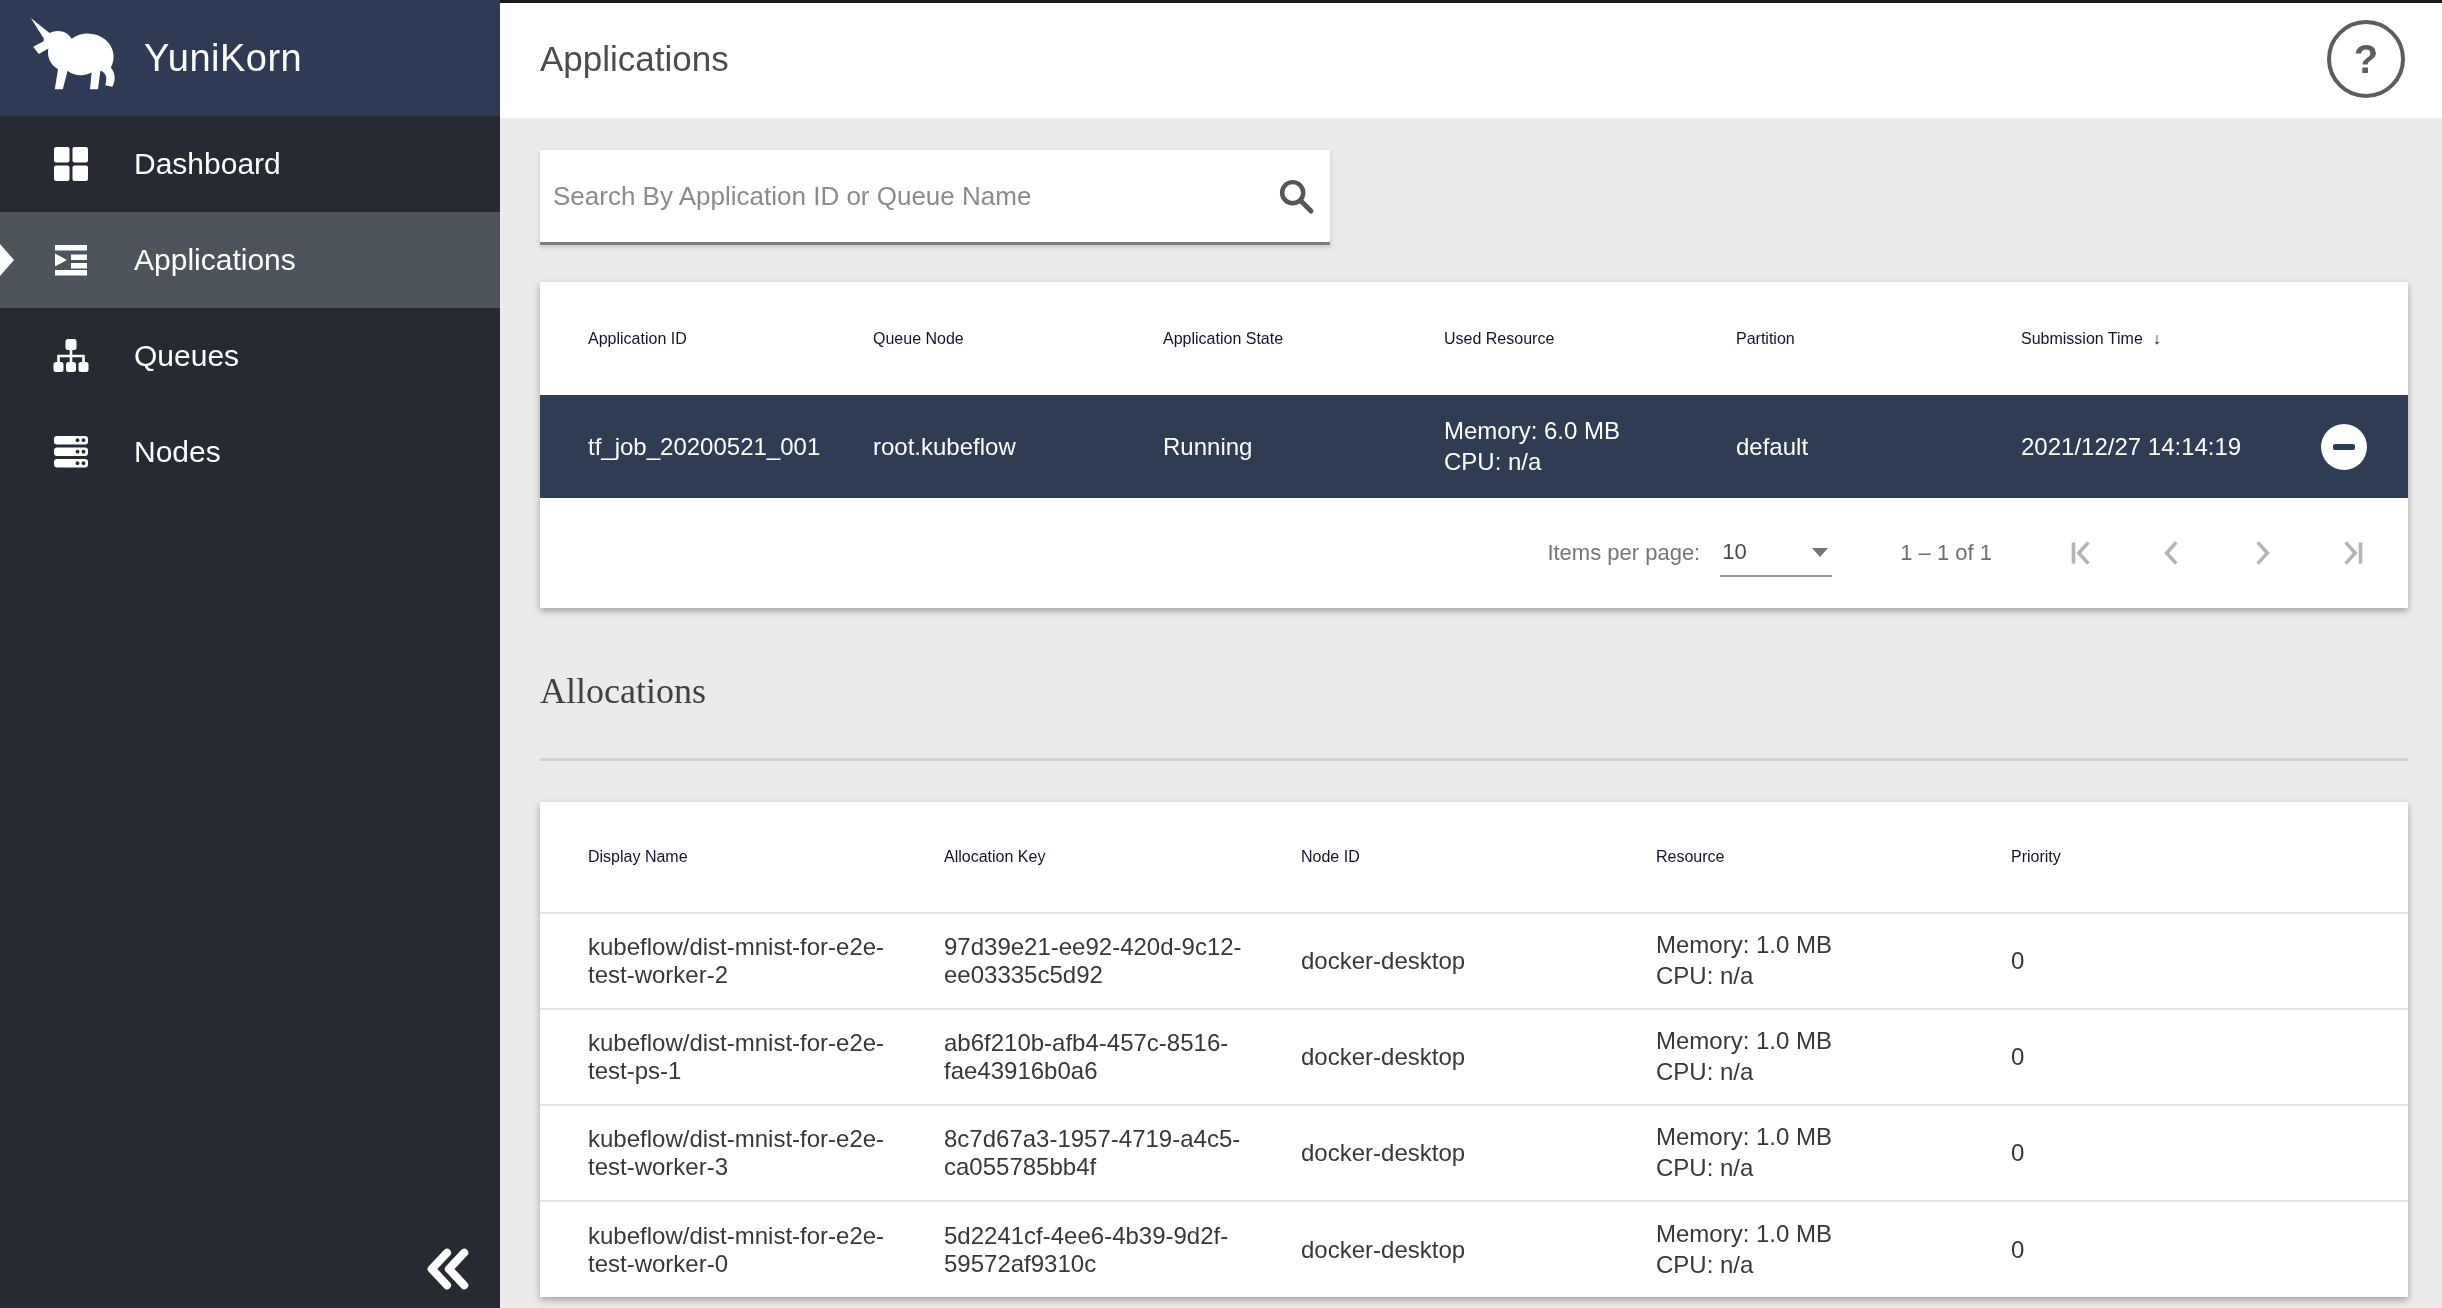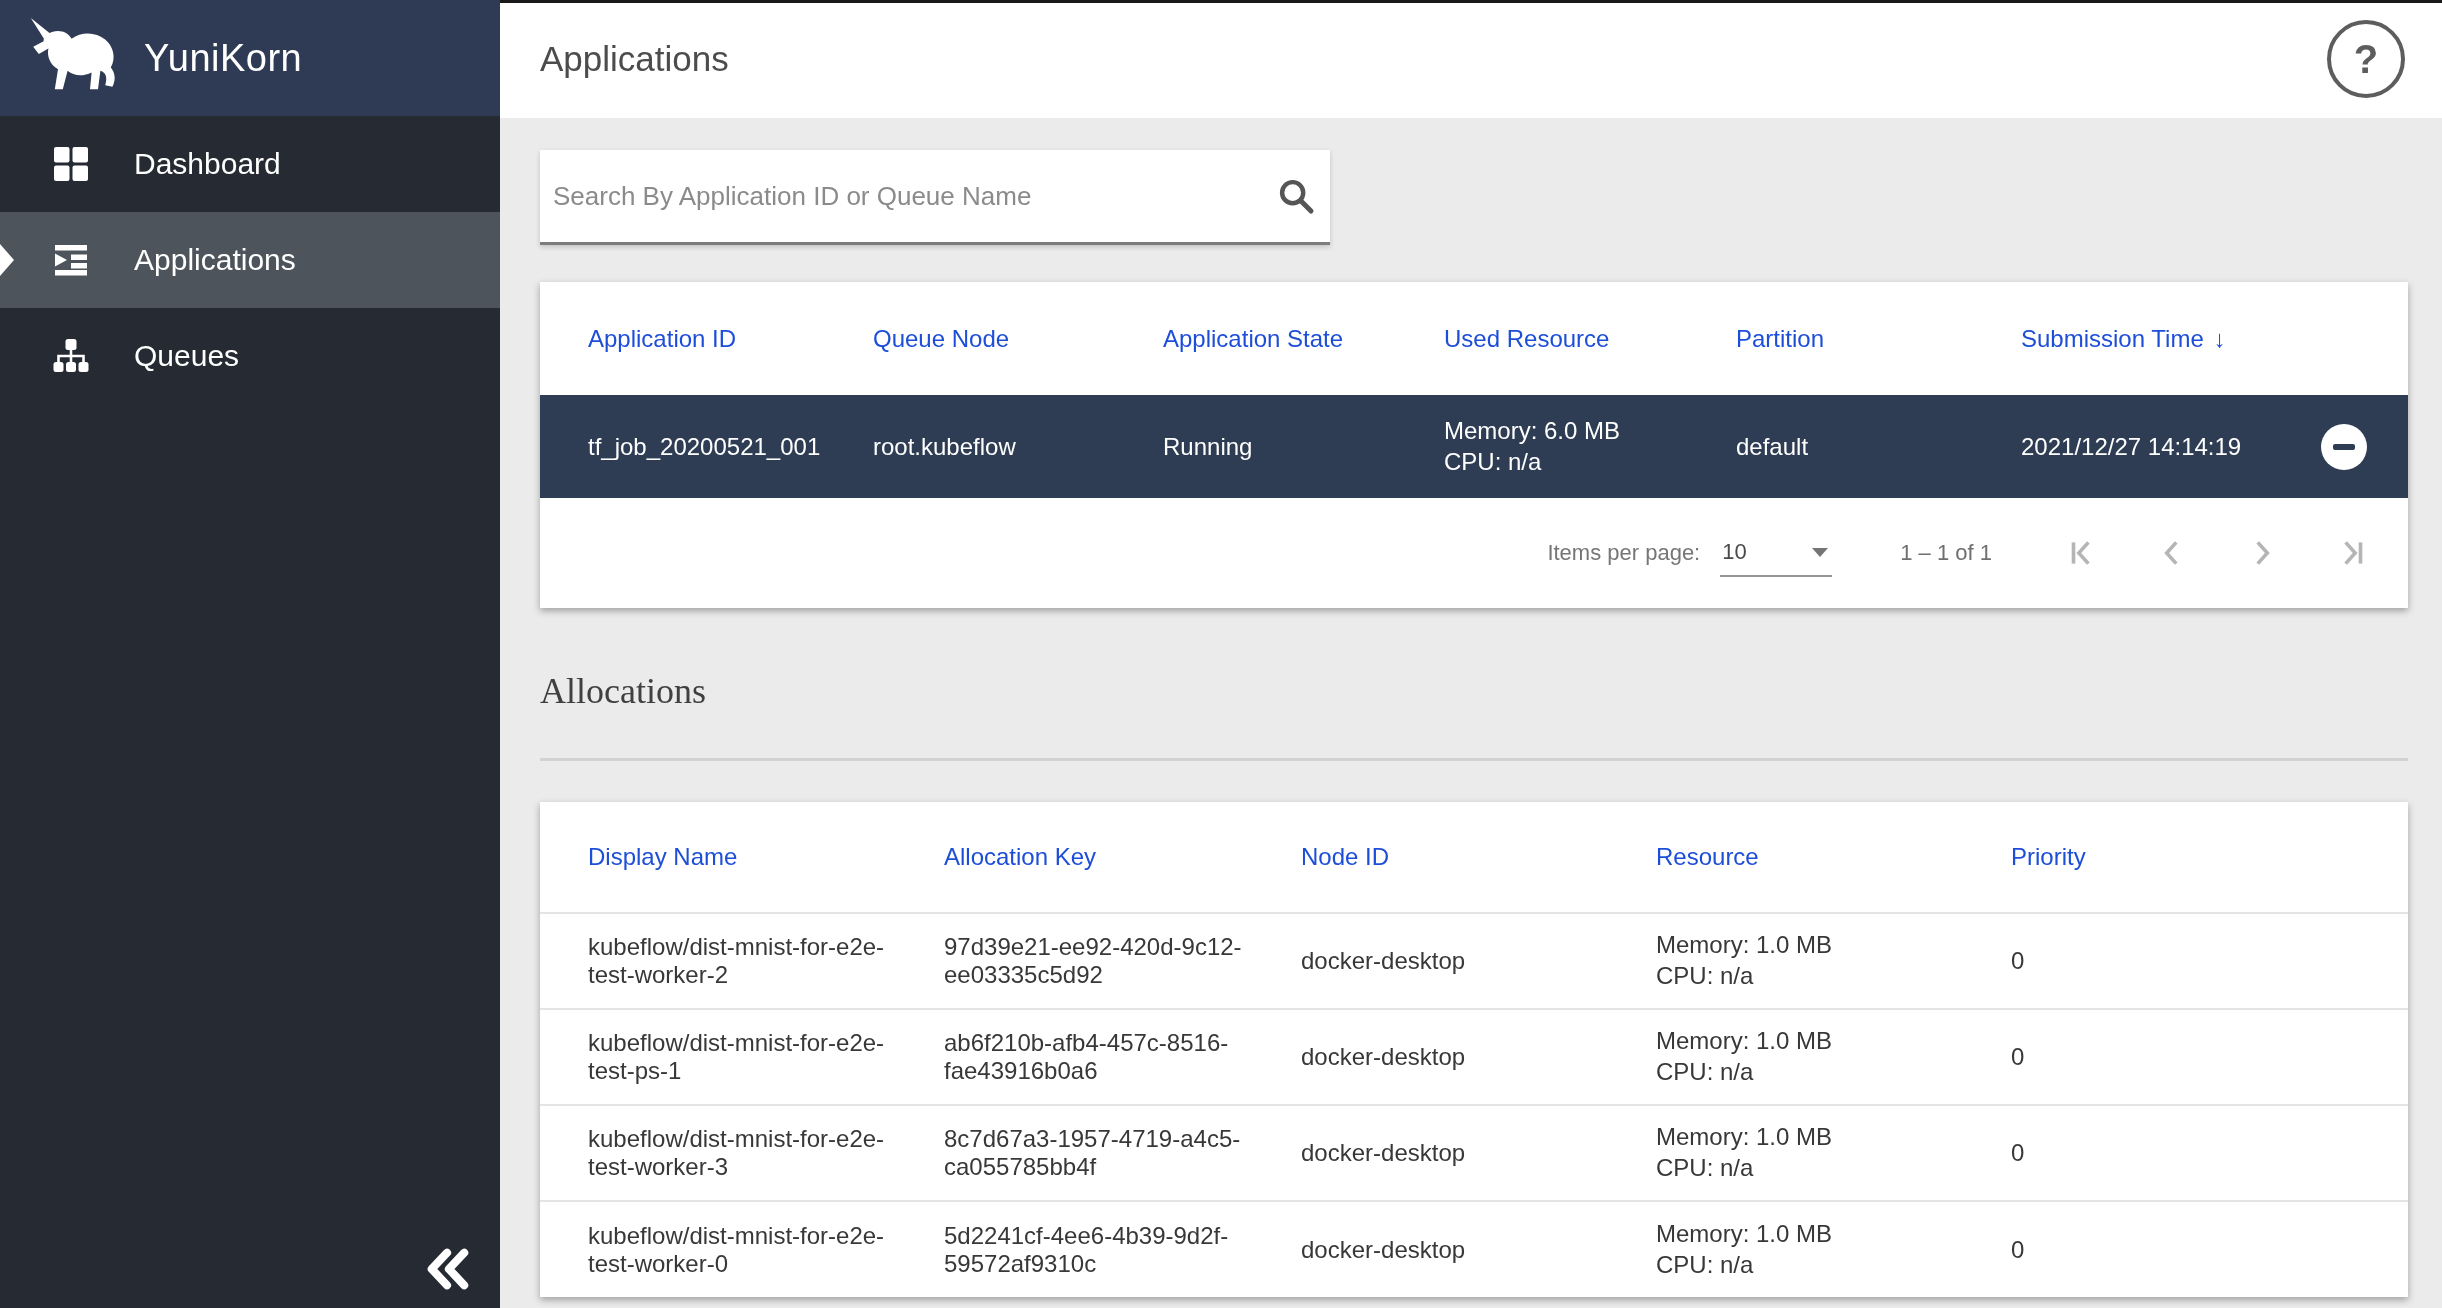--- a/index.html
+++ b/index.html
@@ -65,21 +65,21 @@
     font-family:"Liberation Sans", sans-serif;
     font-size:26px; color:#444; padding-left:13px; background:transparent;
   }
   .search-card input::placeholder { color:#8b8b8b; opacity:1; }
   .search-icon { position:absolute; right:14px; top:50%; transform:translateY(-50%); }
 
   
   .card { width:1868px; background:#fff; box-shadow:0 3px 7px rgba(0,0,0,.32); }
   table { border-collapse:collapse; table-layout:fixed; width:1868px; }
   th {
-    text-align:left; font-size:24px; font-weight:500; color:#1d4ed8;
+    text-align:left; font-size:16px; font-weight:500; color:#0f172a;
     vertical-align:middle; padding-left:48px;
   }
   td { font-size:24px; color:#383838; vertical-align:middle; padding-left:48px; }
   .apps-table th { height:113px; }
   .apps-table td { height:103px; }
   .row-selected { background:#2e3d54; }
   .row-selected td { color:#fff; }
   .two-line span { display:block; line-height:1.28; }
   .sort-arrow { margin-left:10px; font-weight:400; }
   .time-cell { position:relative; padding-right:110px; }
@@ -167,20 +167,40 @@
             <rect x="13.5" y="2" width="11" height="11" rx="2.5"></rect>
             <rect x="1.5" y="25" width="10" height="10" rx="2.5"></rect>
             <rect x="14" y="25" width="10" height="10" rx="2.5"></rect>
             <rect x="26.5" y="25" width="10" height="10" rx="2.5"></rect>
           </g>
         </svg>
       </span>
       <span>Queues</span>
     </div>
 
+    <div class="nav-item">
+      <span class="nav-icon">
+        <svg viewBox="0 0 38 38" width="38" height="38">
+          <g fill="#fff">
+            <rect x="2" y="3" width="34" height="8.5" rx="3"></rect>
+            <rect x="2" y="14.5" width="34" height="8.5" rx="3"></rect>
+            <rect x="2" y="26" width="34" height="8.5" rx="3"></rect>
+          </g>
+          <g fill="#262b33">
+            <circle cx="25.5" cy="7.2" r="1.9"></circle>
+              <circle cx="31.5" cy="7.2" r="1.9"></circle>
+            <circle cx="25.5" cy="18.7" r="1.9"></circle>
+              <circle cx="31.5" cy="18.7" r="1.9"></circle>
+            <circle cx="25.5" cy="30.2" r="1.9"></circle>
+              <circle cx="31.5" cy="30.2" r="1.9"></circle>
+          </g>
+        </svg>
+      </span>
+      <span>Nodes</span>
+    </div>
   </nav>
 
   <button class="collapse-btn">
     <svg viewBox="0 0 50 44" width="48" height="42" fill="none" stroke="#fff" stroke-width="8.5" stroke-linecap="round" stroke-linejoin="round">
       <polyline points="25,5 9,22 25,39"></polyline>
       <polyline points="43,5 27,22 43,39"></polyline>
     </svg>
   </button>
 </aside>
 

